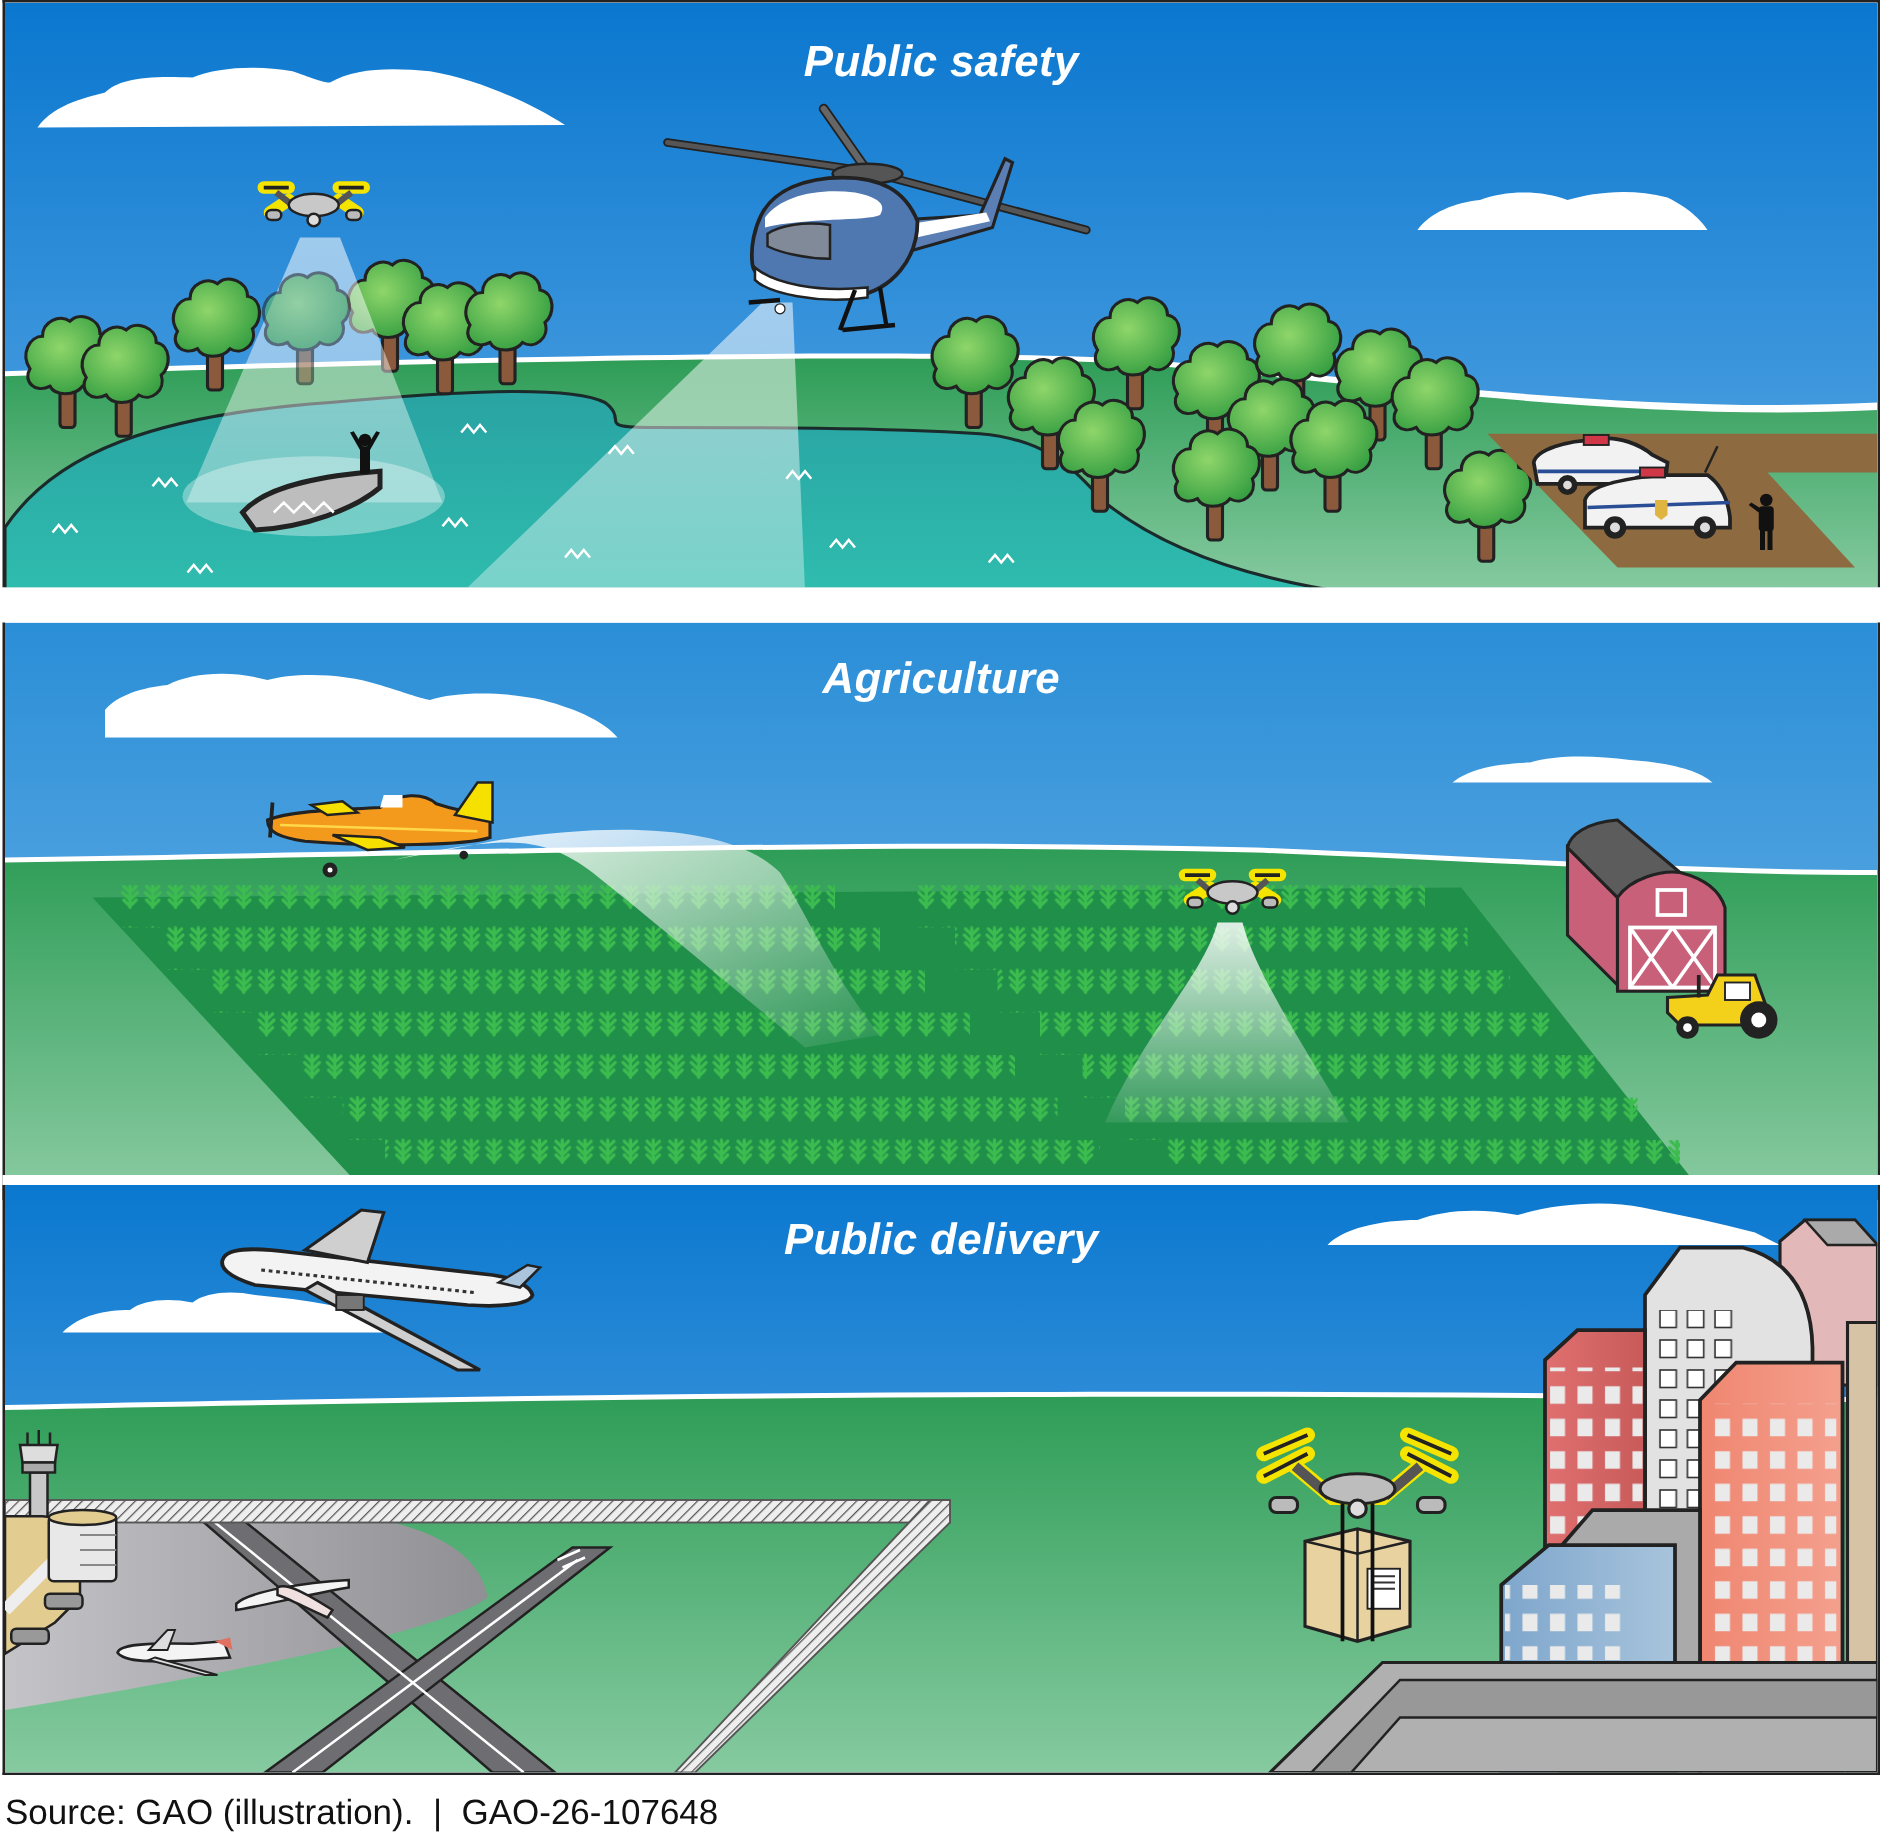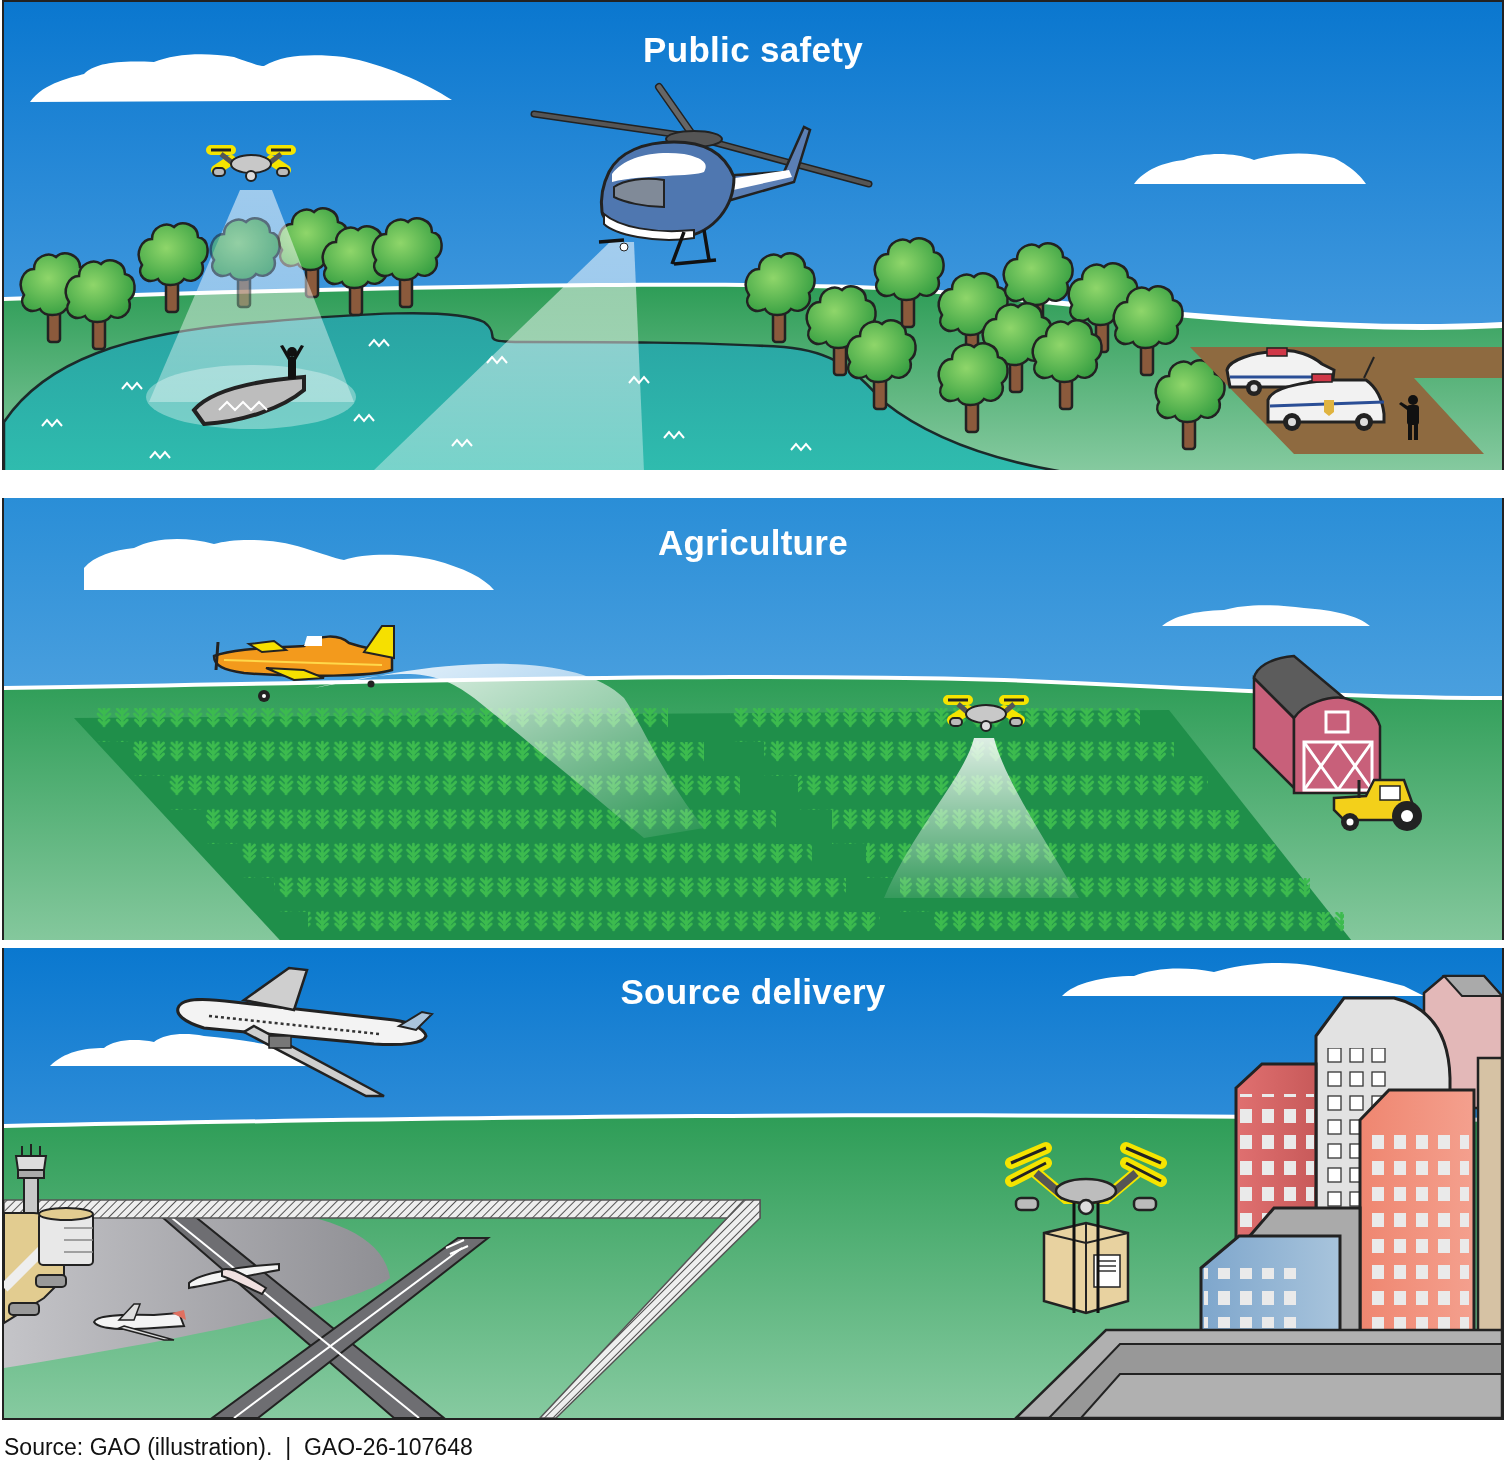--- a/index.html
+++ b/index.html
@@ -1,25 +1,25 @@
 <!DOCTYPE html>
 <html><head>
 <meta charset="utf-8">
 <style>
   html, body { margin: 0; padding: 0; background: #ffffff; }
   body { width: 1506px; height: 1466px; position: relative; overflow: hidden; font-family: "Liberation Sans", sans-serif; }
-  .frame { position: absolute; left: 0; top: 0; width: 1506px; height: 1420px; }
+  .frame { position: absolute; left: 0; top: 0; width: 1506px; height: 1420px; font-style: italic; }
   .panel { position: absolute; left: 2px; width: 1502px; overflow: hidden; border-left: 2px solid #222; border-right: 2px solid #222; box-sizing: border-box; }
   .panel svg { position: absolute; left: 0; top: 0; display: block; }
   .panel-title { position: absolute; left: 0; right: 0; text-align: center; color: #ffffff; font-weight: bold; font-size: 35px; font-family: "Liberation Sans", sans-serif; letter-spacing: 0.3px; z-index: 2; }
   #p1 { top: 0; height: 470px; border-top: 2px solid #222; }
   #p2 { top: 498px; height: 462px; }
   #p3 { top: 948px; height: 472px; border-bottom: 2px solid #222; }
   .sep { position: absolute; left: 2px; width: 1502px; height: 8px; background: #ffffff; }
-  .source { position: absolute; left: 4px; top: 1434px; font-size: 23px; color: #111; font-family: "Liberation Sans", sans-serif; white-space: pre; }
+  .source { position: absolute; left: 4px; top: 1434px; font-size: 28px; color: #111; font-family: "Liberation Sans", sans-serif; white-space: pre; }
 </style>
 </head>
 <body>
 
 <div class="frame">
 
   <div class="panel" id="p1">
     <div class="panel-title" style="top:28px">Public safety</div>
     <svg width="1498" height="470" viewBox="0 0 1498 470">
       <defs>
@@ -279,21 +279,21 @@
           <circle cx="1403" cy="318" r="6" fill="#fff"></circle>
         <circle cx="1346" cy="324" r="9" fill="#222"></circle>
           <circle cx="1346" cy="324" r="3.5" fill="#fff"></circle>
       </g>
     </svg>
   </div>
 
   <div class="sep" style="top:940px"></div>
 
   <div class="panel" id="p3">
-    <div class="panel-title" style="top:24px">Source delivery</div>
+    <div class="panel-title" style="top:24px">Public delivery</div>
     <svg width="1498" height="470" viewBox="0 0 1498 470">
       <defs>
         <linearGradient id="sky3" x1="0" y1="0" x2="0" y2="1">
           <stop offset="0" stop-color="#0a78cf"></stop>
             <stop offset="1" stop-color="#68ade6"></stop>
         </linearGradient>
         <linearGradient id="grass3" x1="0" y1="0" x2="0" y2="1">
           <stop offset="0" stop-color="#2e9d57"></stop>
             <stop offset="1" stop-color="#86caa0"></stop>
         </linearGradient>

